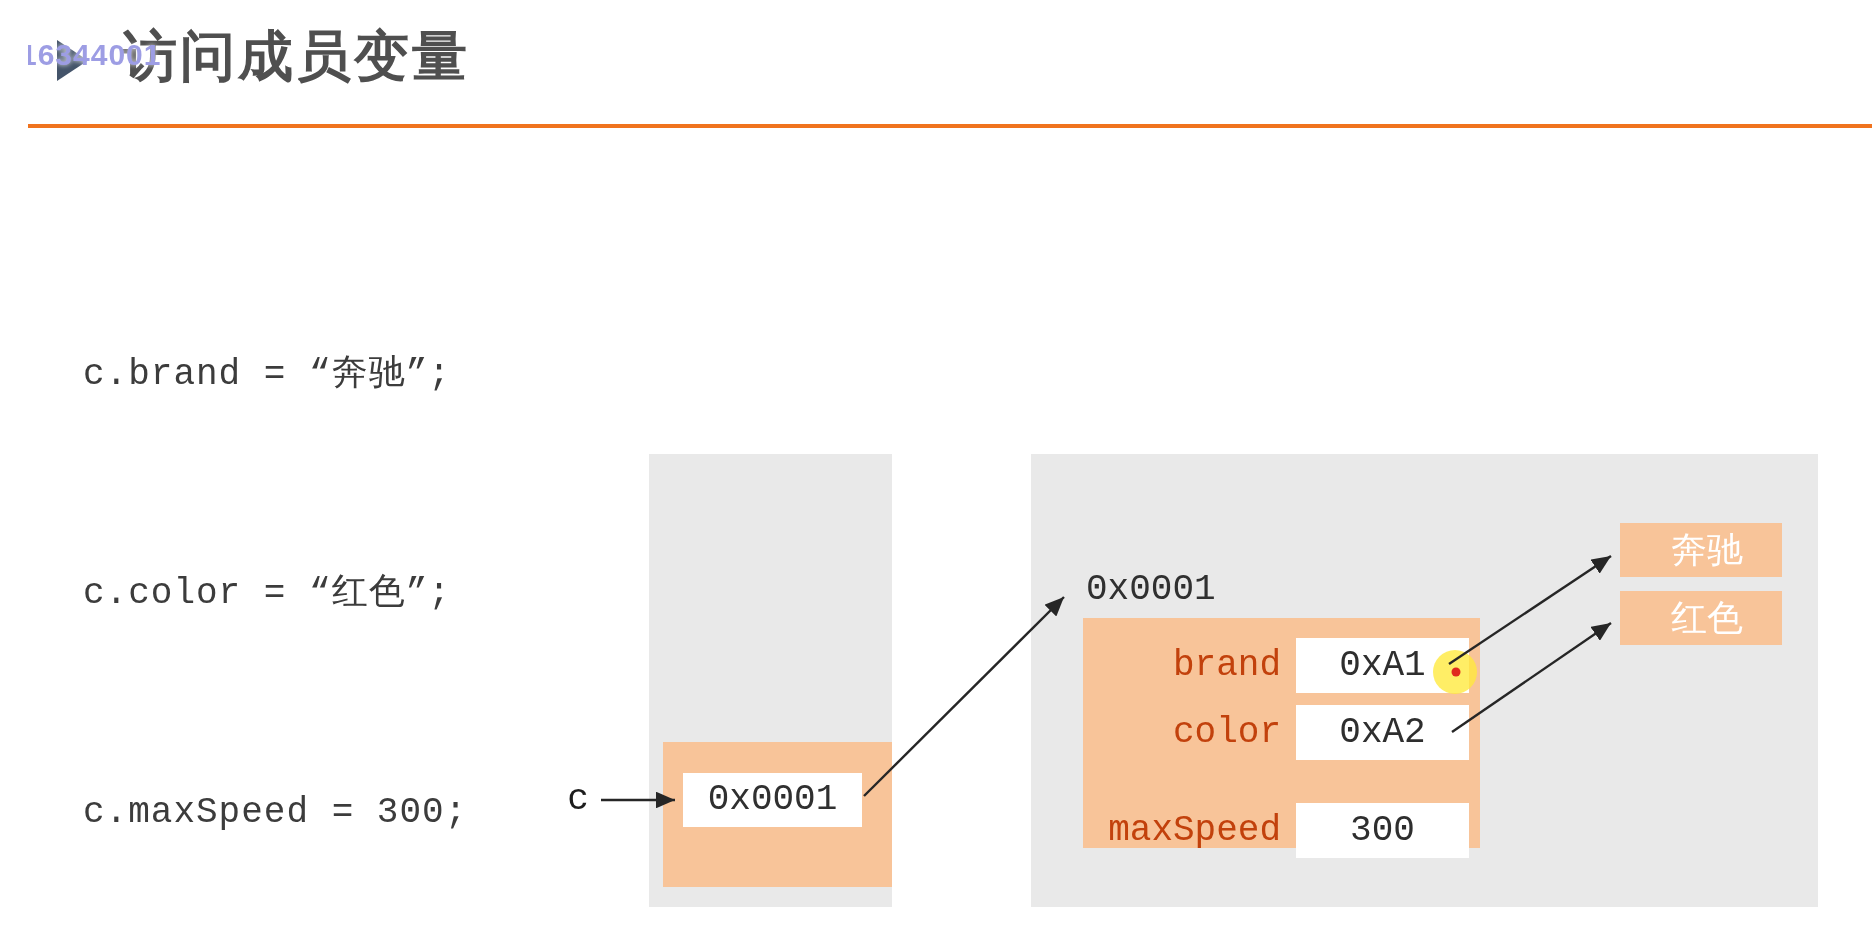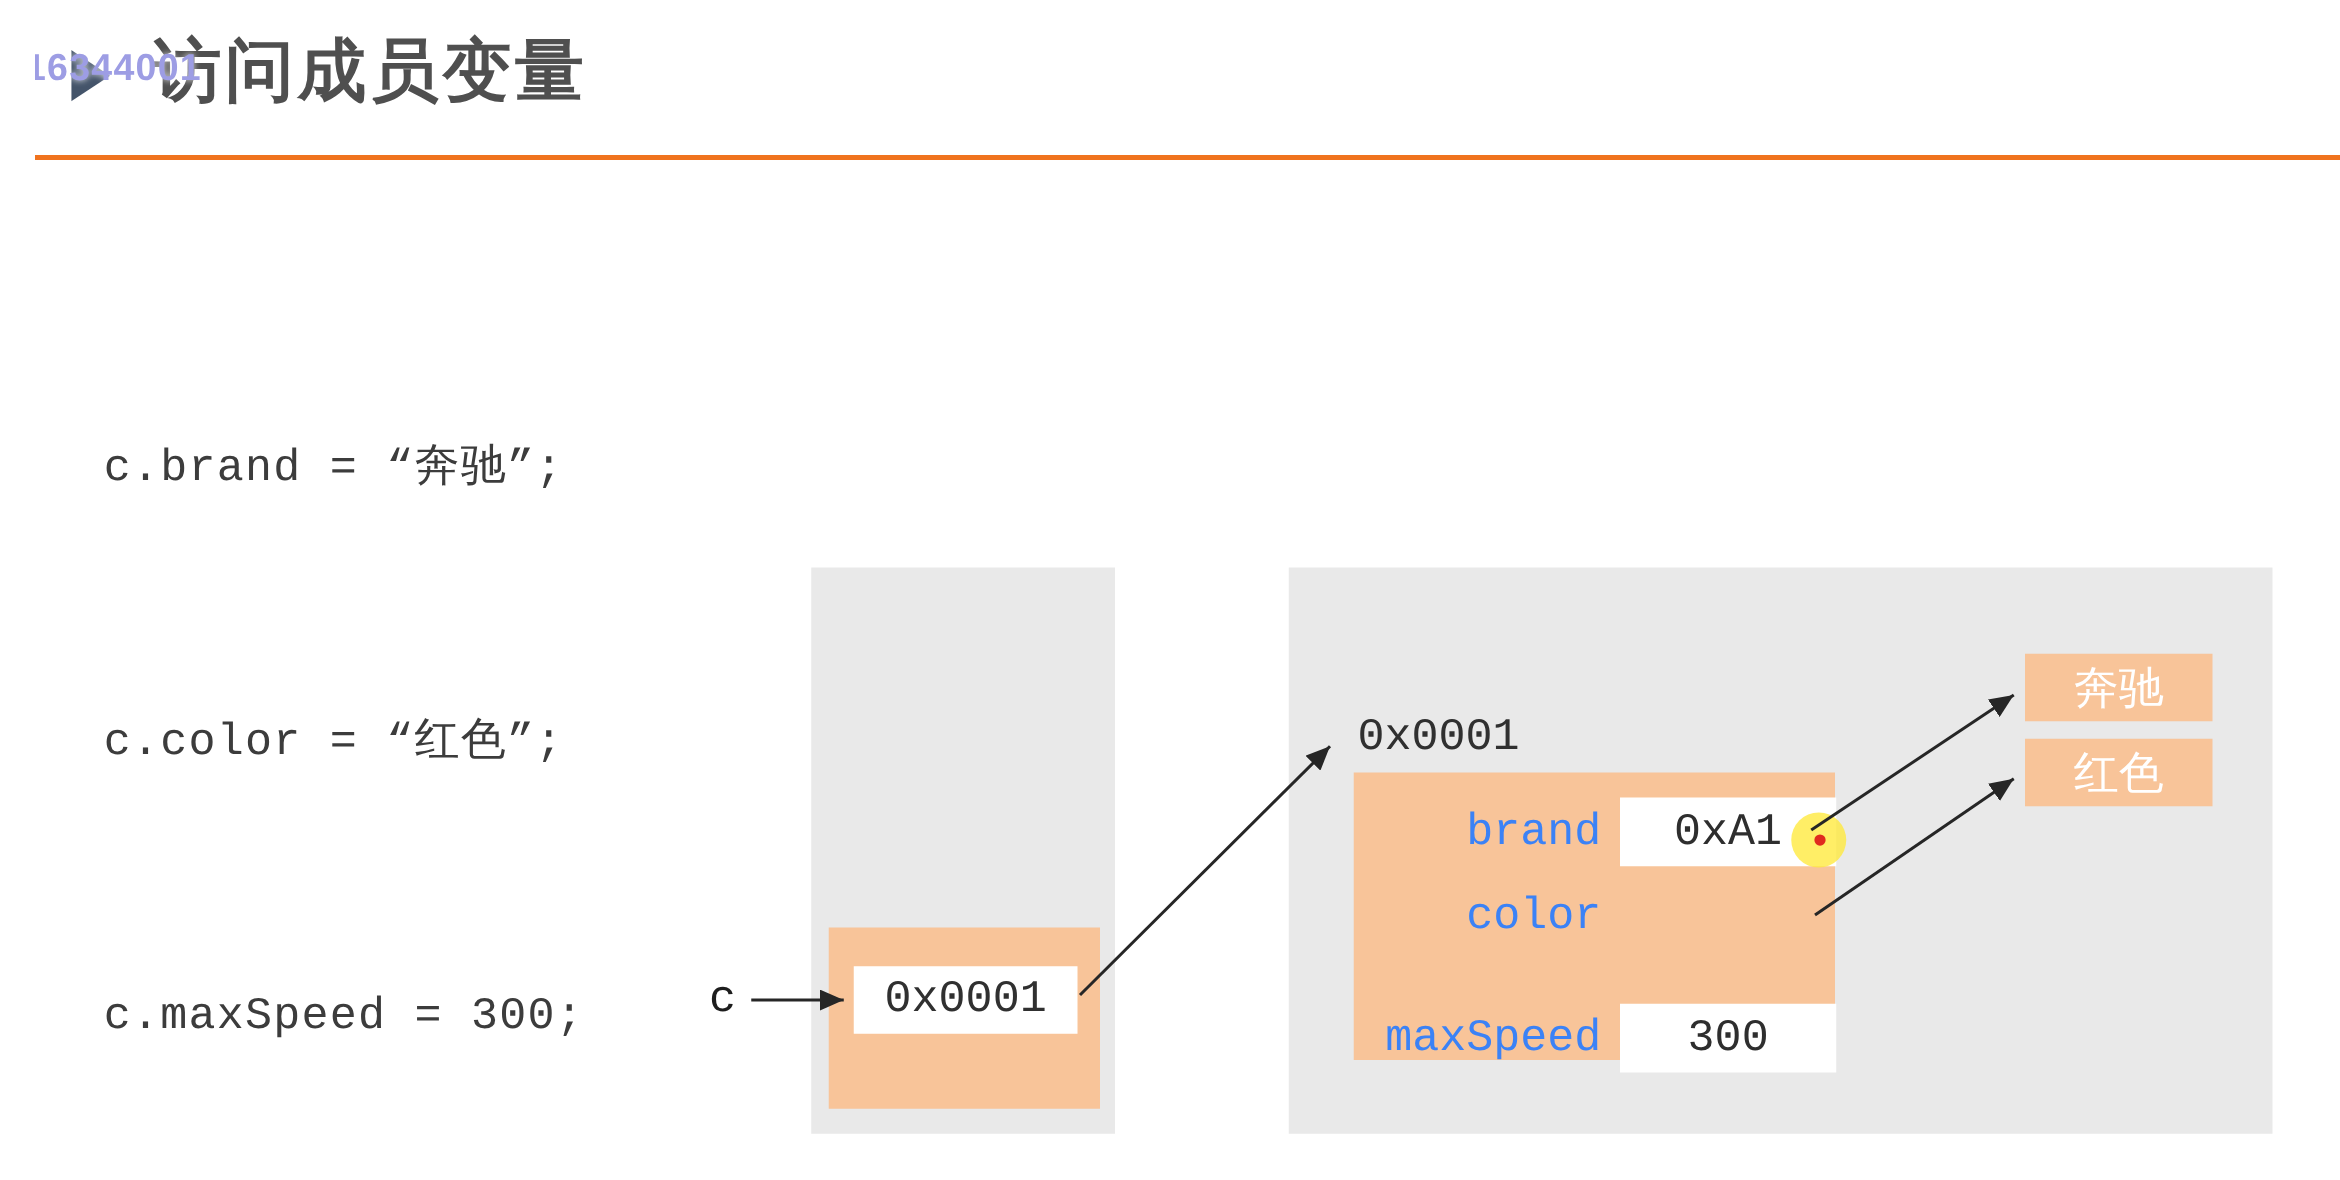--- a/index.html
+++ b/index.html
@@ -25,37 +25,37 @@
   
   .code{
     position:absolute;left:55px;top:192px;white-space:pre;
     font-size:36px;line-height:73px;color:#3c3c3c;letter-spacing:1px;
   }
 
   
   .panel{position:absolute;background:#e9e9e9;}
   .panel-stack{left:621px;top:454px;width:243px;height:453px;}
   .panel-heap{left:1003px;top:454px;width:787px;height:453px;}
-  .peach{background:#f8c499;}
+  .peach{background:#f8c499;padding-left:12px;}
 
   .stack-var{position:absolute;left:635px;top:742px;width:217px;height:145px;}
   .addr-box{
     position:absolute;left:655px;top:773px;width:179px;height:54px;background:#ffffff;
     font-size:36px;line-height:54px;text-align:center;color:#303030;
   }
   .c-label{
     position:absolute;left:530px;top:773px;width:40px;height:54px;
     font-size:36px;line-height:54px;text-align:center;color:#1d1d1d;
   }
 
   .heap-addr{position:absolute;left:1058px;top:570px;font-size:36px;line-height:40px;color:#303030;}
   .obj-box{position:absolute;left:1055px;top:618px;width:385px;height:230px;}
   .f-label{
     position:absolute;left:1058px;width:195px;height:55px;
-    font-size:36px;line-height:55px;text-align:right;color:#3b82f6;
+    font-size:36px;line-height:55px;text-align:right;color:#c2410c;
   }
   .f-value{
     position:absolute;left:1268px;width:173px;height:55px;background:#ffffff;
     font-size:36px;line-height:55px;text-align:center;color:#2e2e2e;
   }
   .r0{top:638px}.r1{top:705px}.r2{top:803px}
 
   .str-box{
     position:absolute;left:1592px;width:150px;height:54px;
     font-size:36px;line-height:54px;text-align:center;color:#ffffff;
@@ -87,20 +87,21 @@
   <div class="addr-box mono">0x0001</div>
   <div class="c-label mono">c</div>
 
   <div class="panel panel-heap"></div>
   <div class="heap-addr mono">0x0001</div>
   <div class="obj-box peach"></div>
 
   <div class="f-label mono r0">brand</div>
   <div class="f-value mono r0">0xA1</div>
   <div class="f-label mono r1">color</div>
+  <div class="f-value mono r1">0xA2</div>
   <div class="f-label mono r2">maxSpeed</div>
   <div class="f-value mono r2">300</div>
 
   <div class="str-box peach s0">奔驰</div>
   <div class="str-box peach s1">红色</div>
 
   <svg class="overlay" width="1872" height="944" viewBox="0 0 1872 944">
     <defs>
       <marker id="ah" markerWidth="8" markerHeight="7" refX="8" refY="3.5" orient="auto">
         <path d="M0,0 L8,3.5 L0,7 z" fill="#262626"></path>

